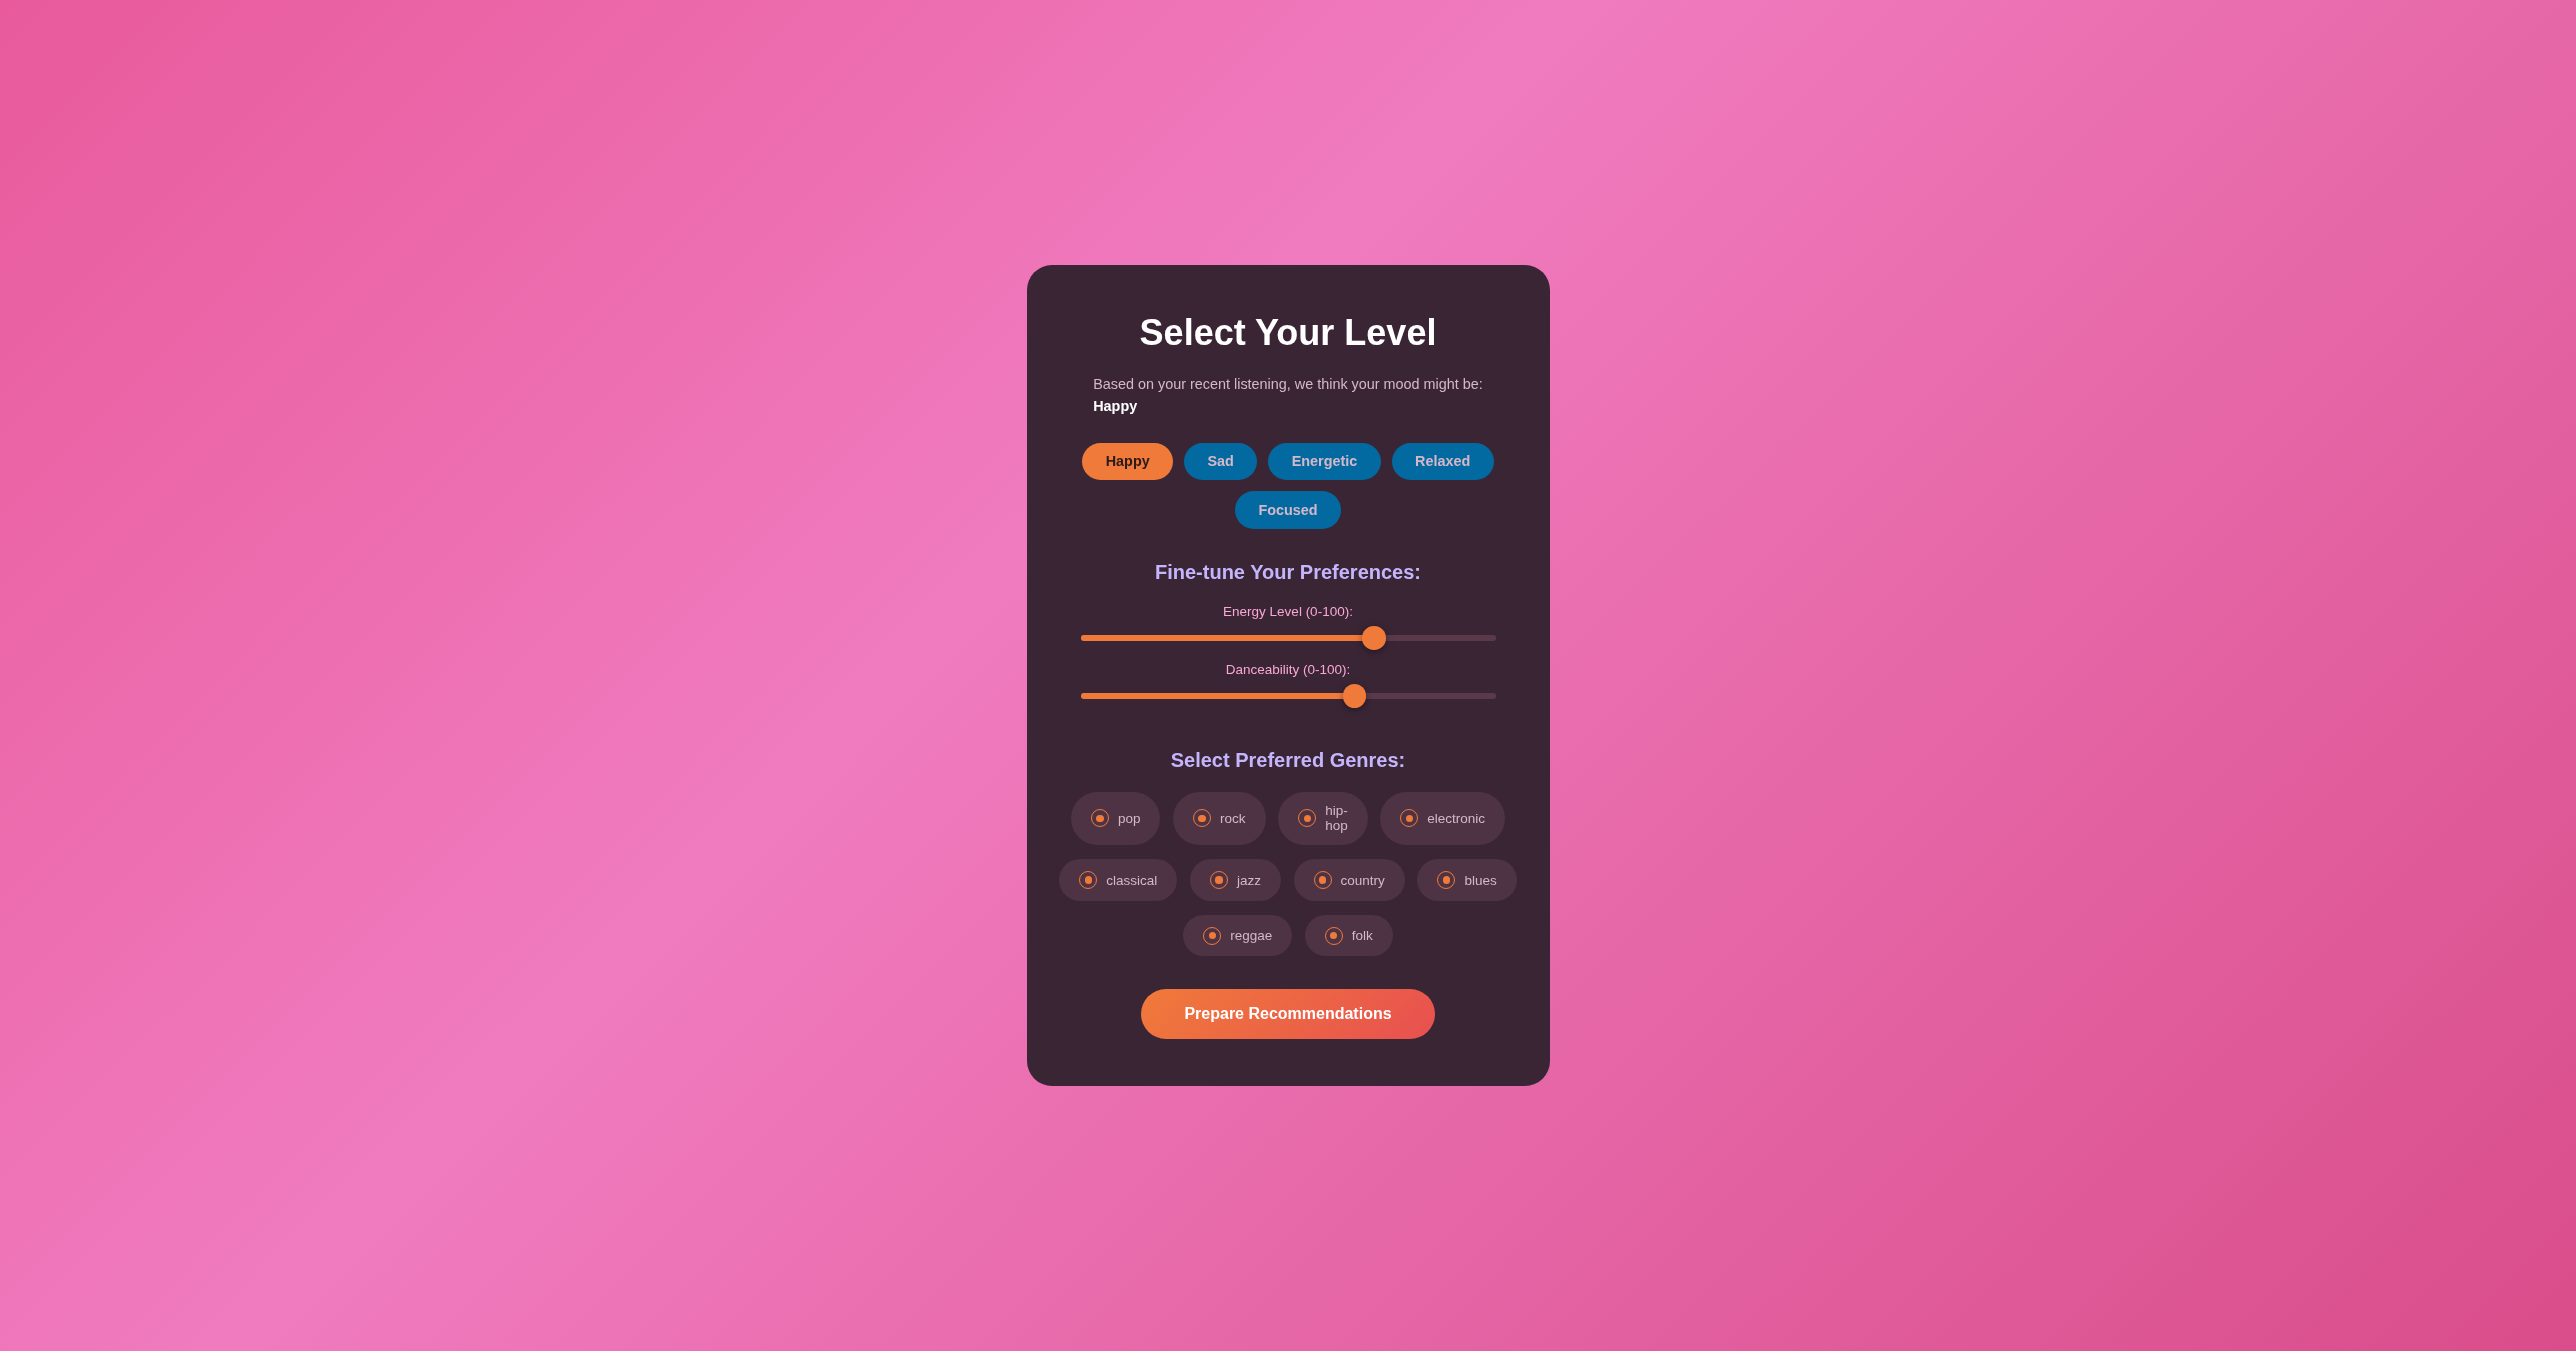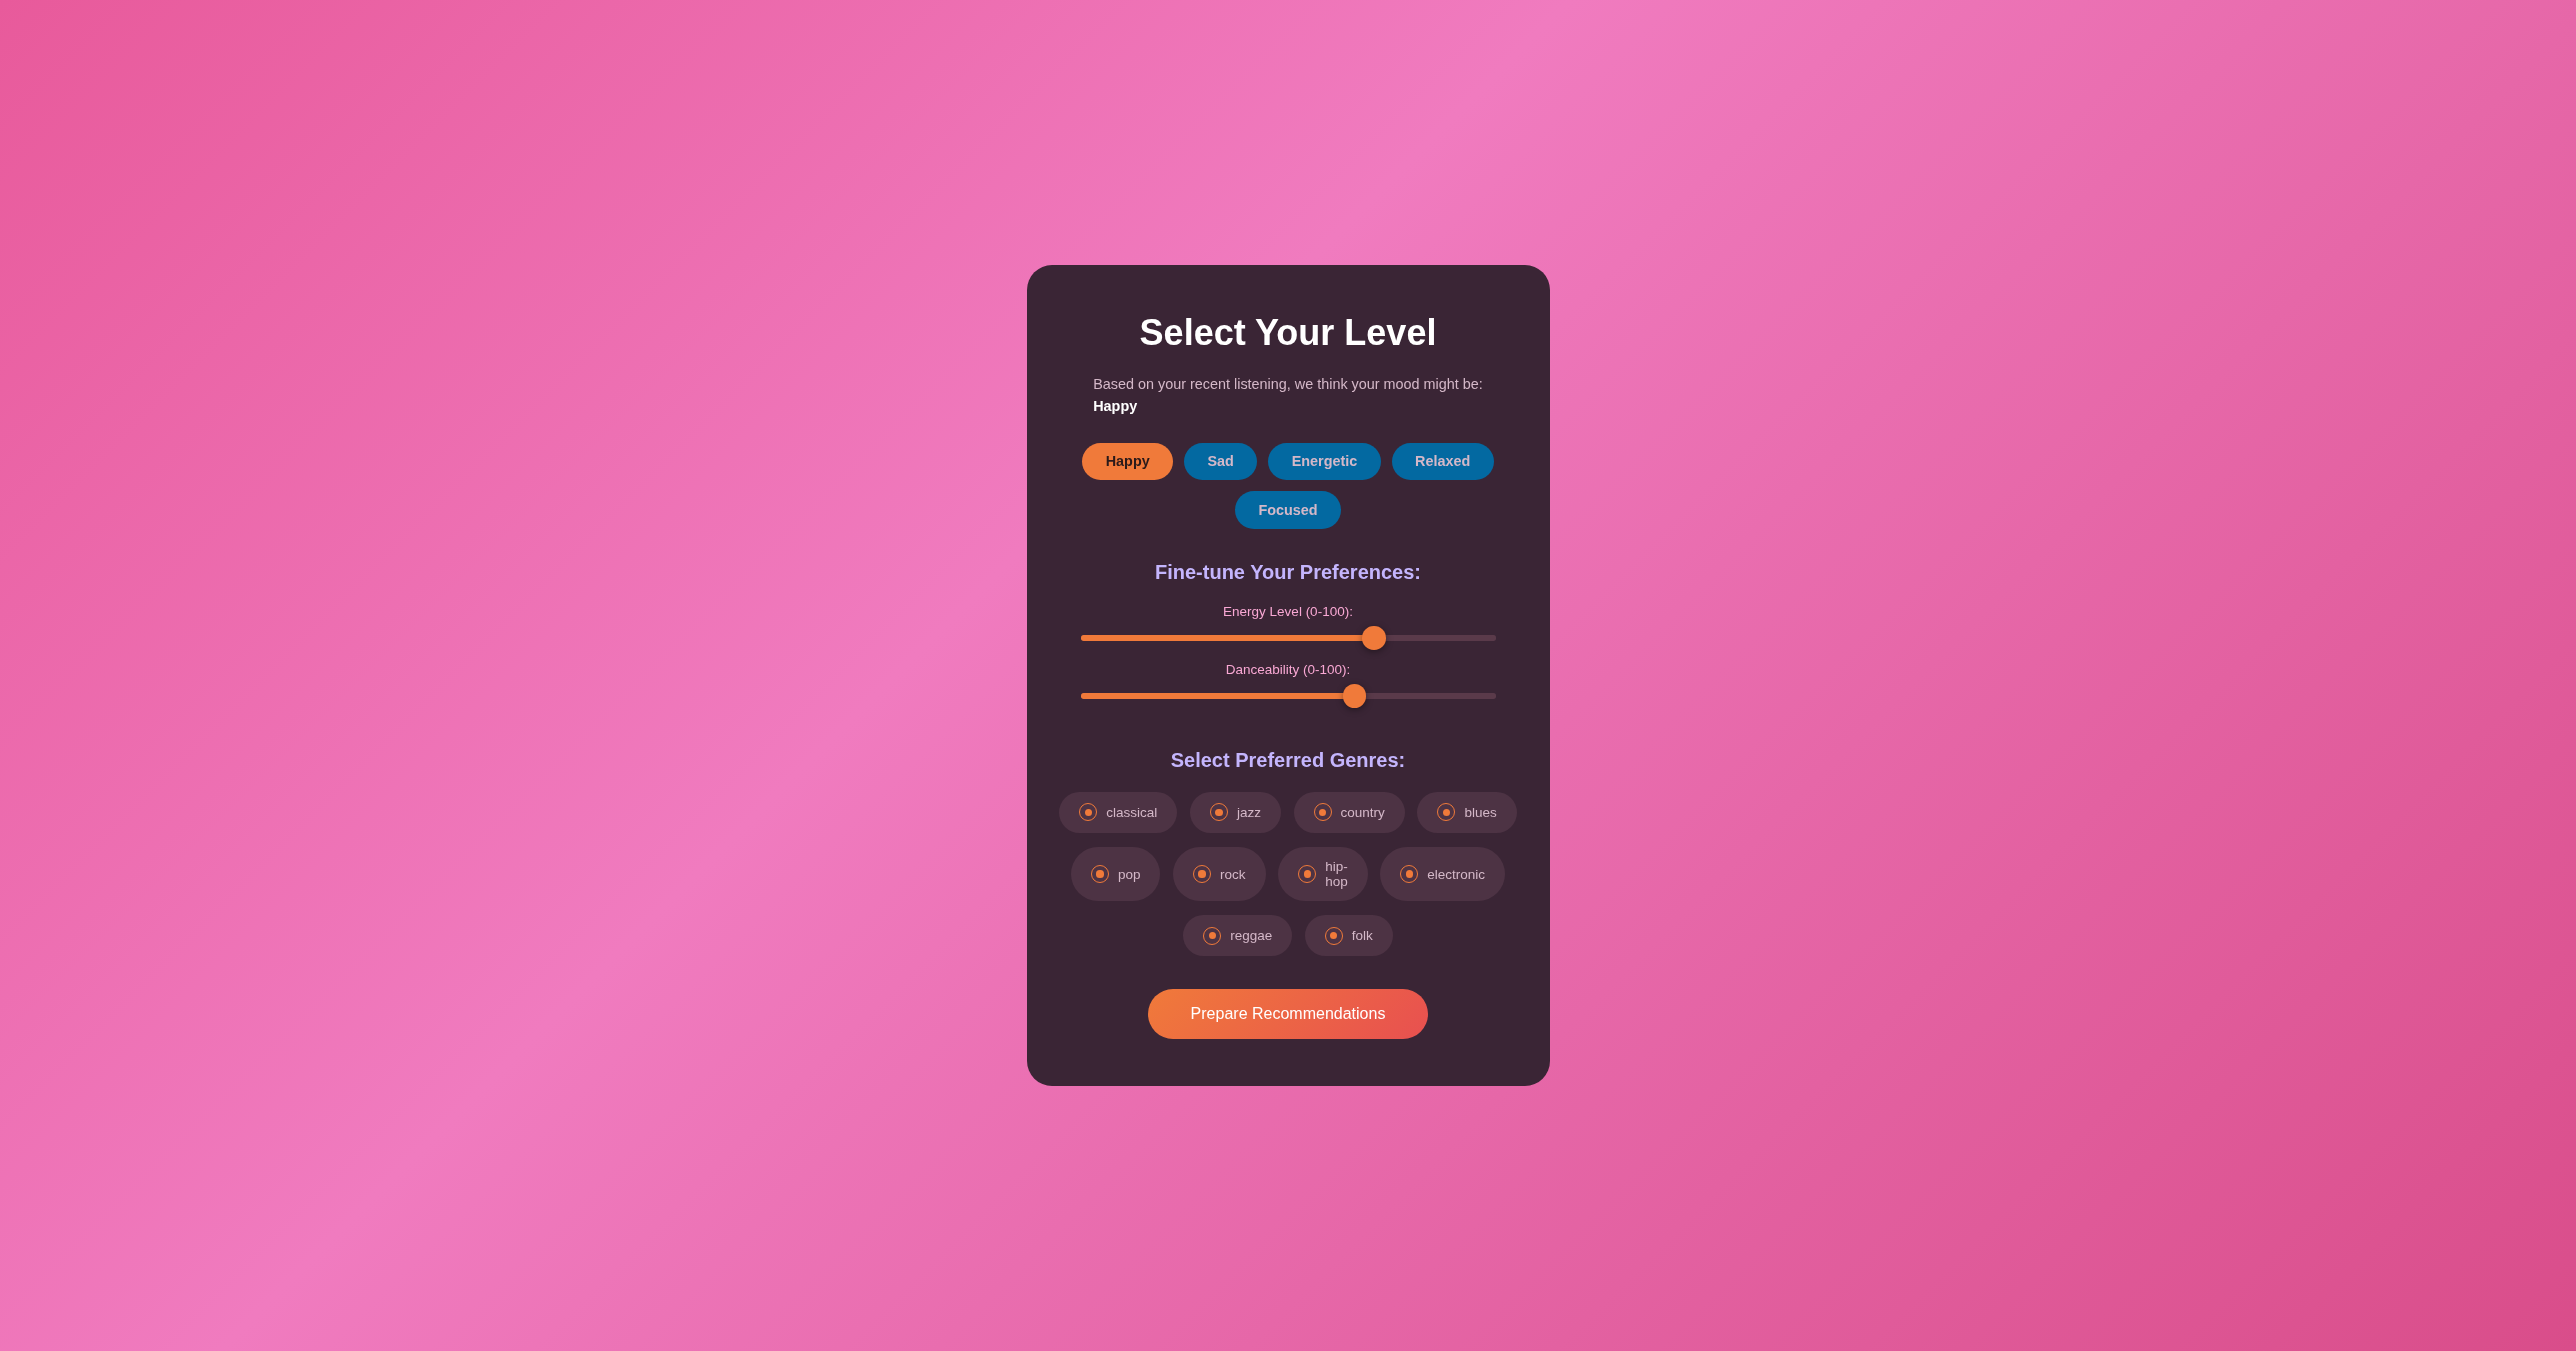--- a/index.html
+++ b/index.html
@@ -193,21 +193,21 @@
       width: 7.2px;
       height: 7.2px;
       border-radius: 50%;
       background: #f07a3a;
     }
 
     .cta-button {
       background: linear-gradient(135deg, #f07a3a, #e85050);
       color: #ffffff;
       font-size: 16px;
-      font-weight: 400;
+      font-weight: 700;
       padding: 16px 43px;
       border-radius: 45px;
       border: none;
       cursor: pointer;
       transition: all 0.2s;
       margin-top: 3.6px;
     }
   </style>
 </head>
 <body>
@@ -240,51 +240,51 @@
       <input type="range" class="dance-slider" min="0" max="100" value="67" style="">
     </div>
   </div>
 
   <div class="genres-section">
     <h2 class="section-title">Select Preferred Genres:</h2>
     <div class="genre-rows">
       <div class="genre-row">
         <button class="genre-chip">
           <span class="genre-icon"></span>
-          <span>classical</span>
-        </button>
-        <button class="genre-chip">
-          <span class="genre-icon"></span>
-          <span>jazz</span>
-        </button>
-        <button class="genre-chip">
-          <span class="genre-icon"></span>
-          <span>country</span>
-        </button>
-        <button class="genre-chip">
-          <span class="genre-icon"></span>
-          <span>blues</span>
+          <span>pop</span>
+        </button>
+        <button class="genre-chip">
+          <span class="genre-icon"></span>
+          <span>rock</span>
+        </button>
+        <button class="genre-chip">
+          <span class="genre-icon"></span>
+          <span>hip-hop</span>
+        </button>
+        <button class="genre-chip">
+          <span class="genre-icon"></span>
+          <span>electronic</span>
         </button>
       </div>
       <div class="genre-row">
         <button class="genre-chip">
           <span class="genre-icon"></span>
-          <span>pop</span>
-        </button>
-        <button class="genre-chip">
-          <span class="genre-icon"></span>
-          <span>rock</span>
-        </button>
-        <button class="genre-chip">
-          <span class="genre-icon"></span>
-          <span>hip-hop</span>
-        </button>
-        <button class="genre-chip">
-          <span class="genre-icon"></span>
-          <span>electronic</span>
+          <span>classical</span>
+        </button>
+        <button class="genre-chip">
+          <span class="genre-icon"></span>
+          <span>jazz</span>
+        </button>
+        <button class="genre-chip">
+          <span class="genre-icon"></span>
+          <span>country</span>
+        </button>
+        <button class="genre-chip">
+          <span class="genre-icon"></span>
+          <span>blues</span>
         </button>
       </div>
       <div class="genre-row">
         <button class="genre-chip">
           <span class="genre-icon"></span>
           <span>reggae</span>
         </button>
         <button class="genre-chip">
           <span class="genre-icon"></span>
           <span>folk</span>

